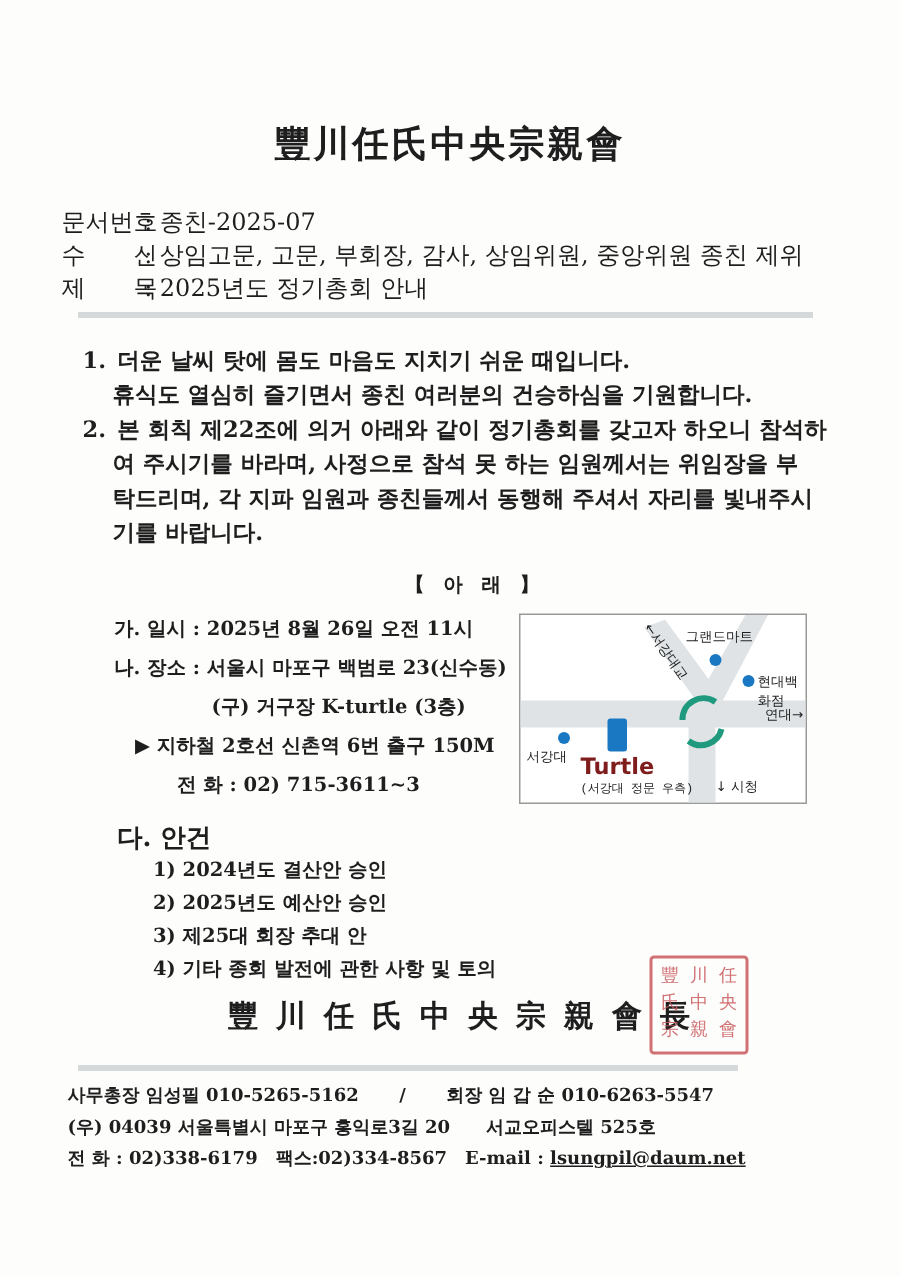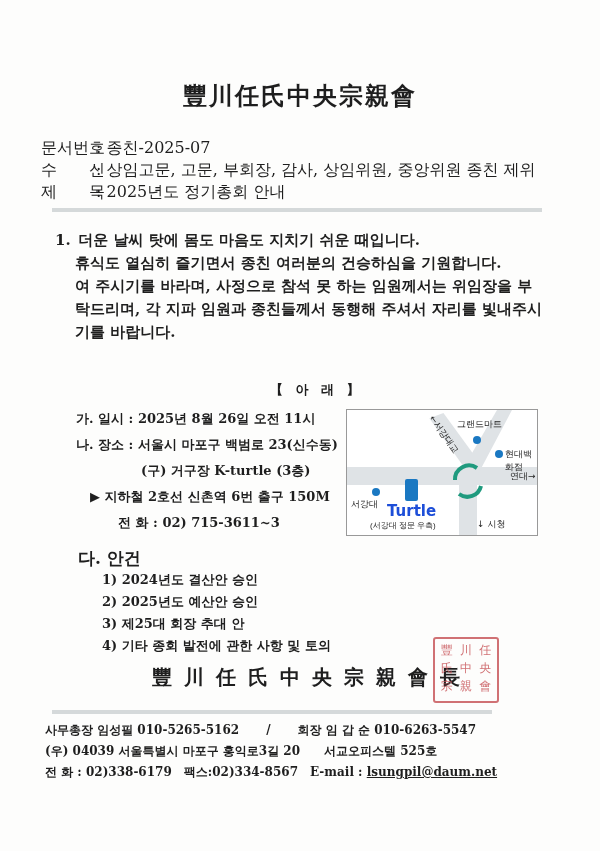--- a/index.html
+++ b/index.html
@@ -50,20 +50,21 @@
   <div class="meta-row">
     <span class="meta-label">제　　목</span><span> : </span><span>2025년도 정기총회 안내</span>
   </div>
 </div>
 
 <div class="abs divider" style="top:208px;"></div>
 
 <div class="abs body-text" style="top:229px;">
   <p class="para"><span class="num">1.</span> <span>더운 날씨 탓에 몸도 마음도 지치기 쉬운 때입니다.</span></p>
   <p class="para indent"><span>휴식도 열심히 즐기면서 종친 여러분의 건승하심을 기원합니다.</span></p>
+  <p class="para"><span class="num">2.</span> <span>본 회칙 제22조에 의거 아래와 같이 정기총회를 갖고자 하오니 참석하</span></p>
   <p class="para indent"><span>여 주시기를 바라며, 사정으로 참석 못 하는 임원께서는 위임장을 부</span></p>
   <p class="para indent"><span>탁드리며, 각 지파 임원과 종친들께서 동행해 주셔서 자리를 빛내주시</span></p>
   <p class="para indent"><span>기를 바랍니다.</span></p>
 </div>
 
 <div class="abs center-label">【 아 래 】</div>
 
 <div class="abs detail" style="left:76px; top:410px;">
   <span>가. 일시 : </span><span>2025년 8월 26일 오전 11시</span>
 </div>
@@ -90,22 +91,22 @@
     <circle cx="130" cy="30" r="4" fill="#1a78c2"></circle>
     <circle cx="152" cy="44" r="4" fill="#1a78c2"></circle>
     <circle cx="29" cy="82" r="4" fill="#1a78c2"></circle>
     <rect x="58" y="69" width="13" height="22" rx="2" fill="#1a78c2"></rect>
   </svg>
   <span class="abs" style="left:110px; top:8px; font-size:9px; font-family:'DejaVu Sans',sans-serif;">그랜드마트</span>
   <span class="abs" style="left:75px; top:18px; font-size:9px; font-family:'DejaVu Sans',sans-serif; transform:rotate(55deg);">←서강대교</span>
   <span class="abs" style="left:158px; top:38px; font-size:9px; font-family:'DejaVu Sans',sans-serif;">현대백화점</span>
   <span class="abs" style="left:163px; top:60px; font-size:9px; font-family:'DejaVu Sans',sans-serif;">연대→</span>
   <span class="abs" style="left:4px; top:88px; font-size:9px; font-family:'DejaVu Sans',sans-serif;text-align:center;">서강대</span>
-  <span class="abs" style="left:40px; top:92px; font-size:15px; font-weight:bold; color:#1d4ed8; font-family:'DejaVu Sans',sans-serif;">Turtle</span>
-  <span class="abs" style="left:23px; top:110px; font-size:8px; font-family:Liberation Sans, sans-serif;">(서강대 정문 우측)</span>
+  <span class="abs" style="left:40px; top:92px; font-size:15px; font-weight:bold; color:#7f1d1d; font-family:'DejaVu Sans',sans-serif;">Turtle</span>
+  <span class="abs" style="left:40px; top:110px; font-size:8px; font-family:Liberation Mono, monospace;">(서강대 정문 우측)</span>
   <span class="abs" style="left:130px; top:108px; font-size:9px; font-family:'DejaVu Sans',sans-serif;">↓ 시청</span>
 </div>
 
 <div class="abs agenda" style="top:547px;">다. 안건</div>
 <div class="agenda-item" style="top:571px;">1) 2024년도 결산안 승인</div>
 <div class="agenda-item" style="top:593px;text-align:center;">2) 2025년도 예산안 승인</div>
 <div class="agenda-item" style="top:615px;">3) 제25대 회장 추대 안</div>
 <div class="agenda-item" style="top:637px;">4) 기타 종회 발전에 관한 사항 및 토의</div>
 
 <div class="abs sig">豐川任氏中央宗親會長</div>

